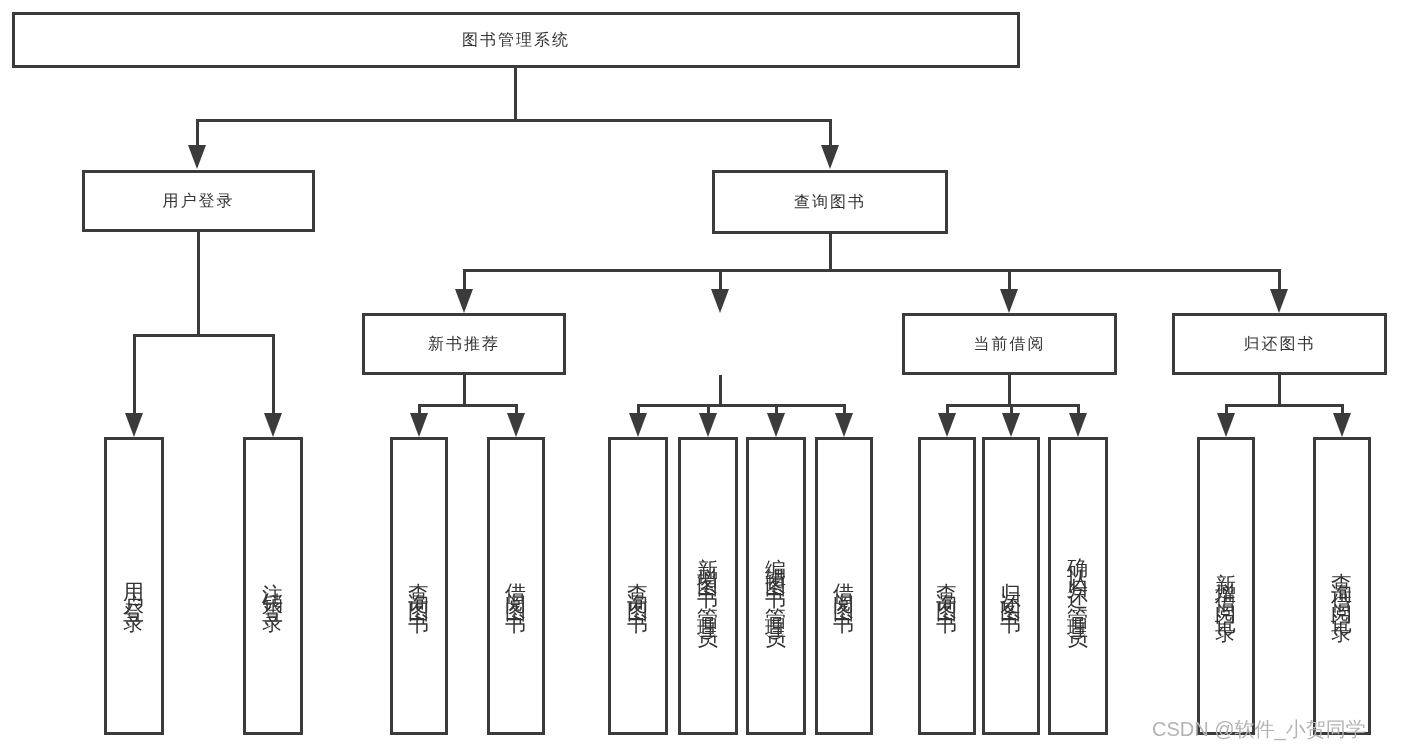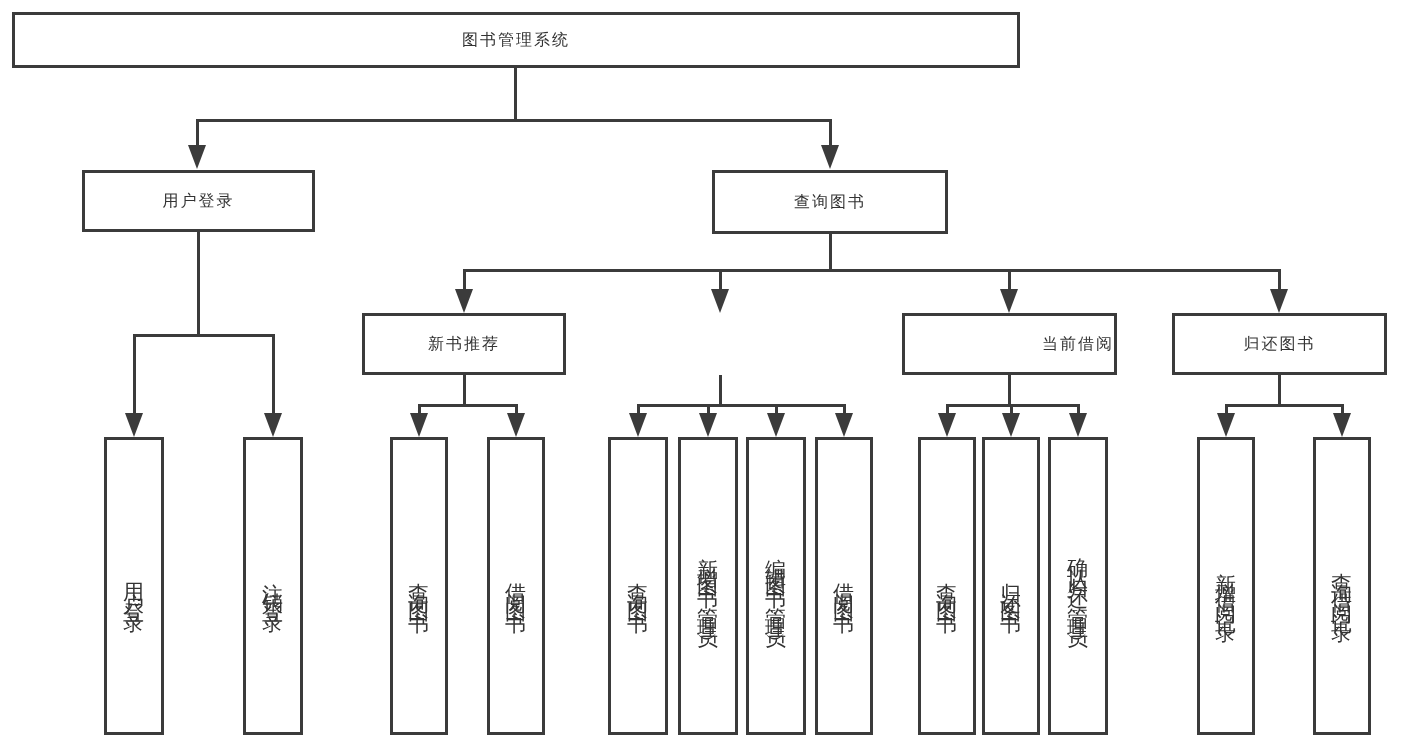--- a/index.html
+++ b/index.html
@@ -95,21 +95,21 @@
   <div class="vline" style="left:719px; top:269px; height:22px;"></div>
   <div class="arrow" style="left:711px; top:289px;"></div>
   <div class="vline" style="left:1008px; top:269px; height:22px;"></div>
   <div class="arrow" style="left:1000px; top:289px;"></div>
   <div class="vline" style="left:1278px; top:269px; height:22px;"></div>
   <div class="arrow" style="left:1270px; top:289px;"></div>
 
   <div class="box" style="left:362px; top:313px; width:204px; height:62px;text-align:right;">
     <span class="hlabel">新书推荐</span>
   </div>
-  <div class="box" style="left:902px; top:313px; width:215px; height:62px;justify-content:flex-end;">
+  <div class="box" style="left:902px; top:313px; width:215px; height:62px;">
     <span class="hlabel">当前借阅</span>
   </div>
   <div class="box" style="left:1172px; top:313px; width:215px; height:62px;">
     <span class="hlabel">归还图书</span>
   </div>
 
   <div class="vline" style="left:463px; top:375px; height:32px;"></div>
   <div class="hline" style="left:418px; top:404px; width:100px;"></div>
   <div class="vline" style="left:418px; top:404px; height:12px;"></div>
   <div class="arrow" style="left:410px; top:413px;"></div>
@@ -180,14 +180,15 @@
     <span class="vlabel">确认归还（管理员）</span>
   </div>
 
   <div class="box" style="left:1197px; top:437px; width:58px; height:298px;">
     <span class="vlabel">新增借阅记录</span>
   </div>
   <div class="box" style="left:1313px; top:437px; width:58px; height:298px;">
     <span class="vlabel">查询借阅记录</span>
   </div>
 
+  <div class="watermark">CSDN @软件_小贺同学</div>
 
 </div>
 
 </body></html>

